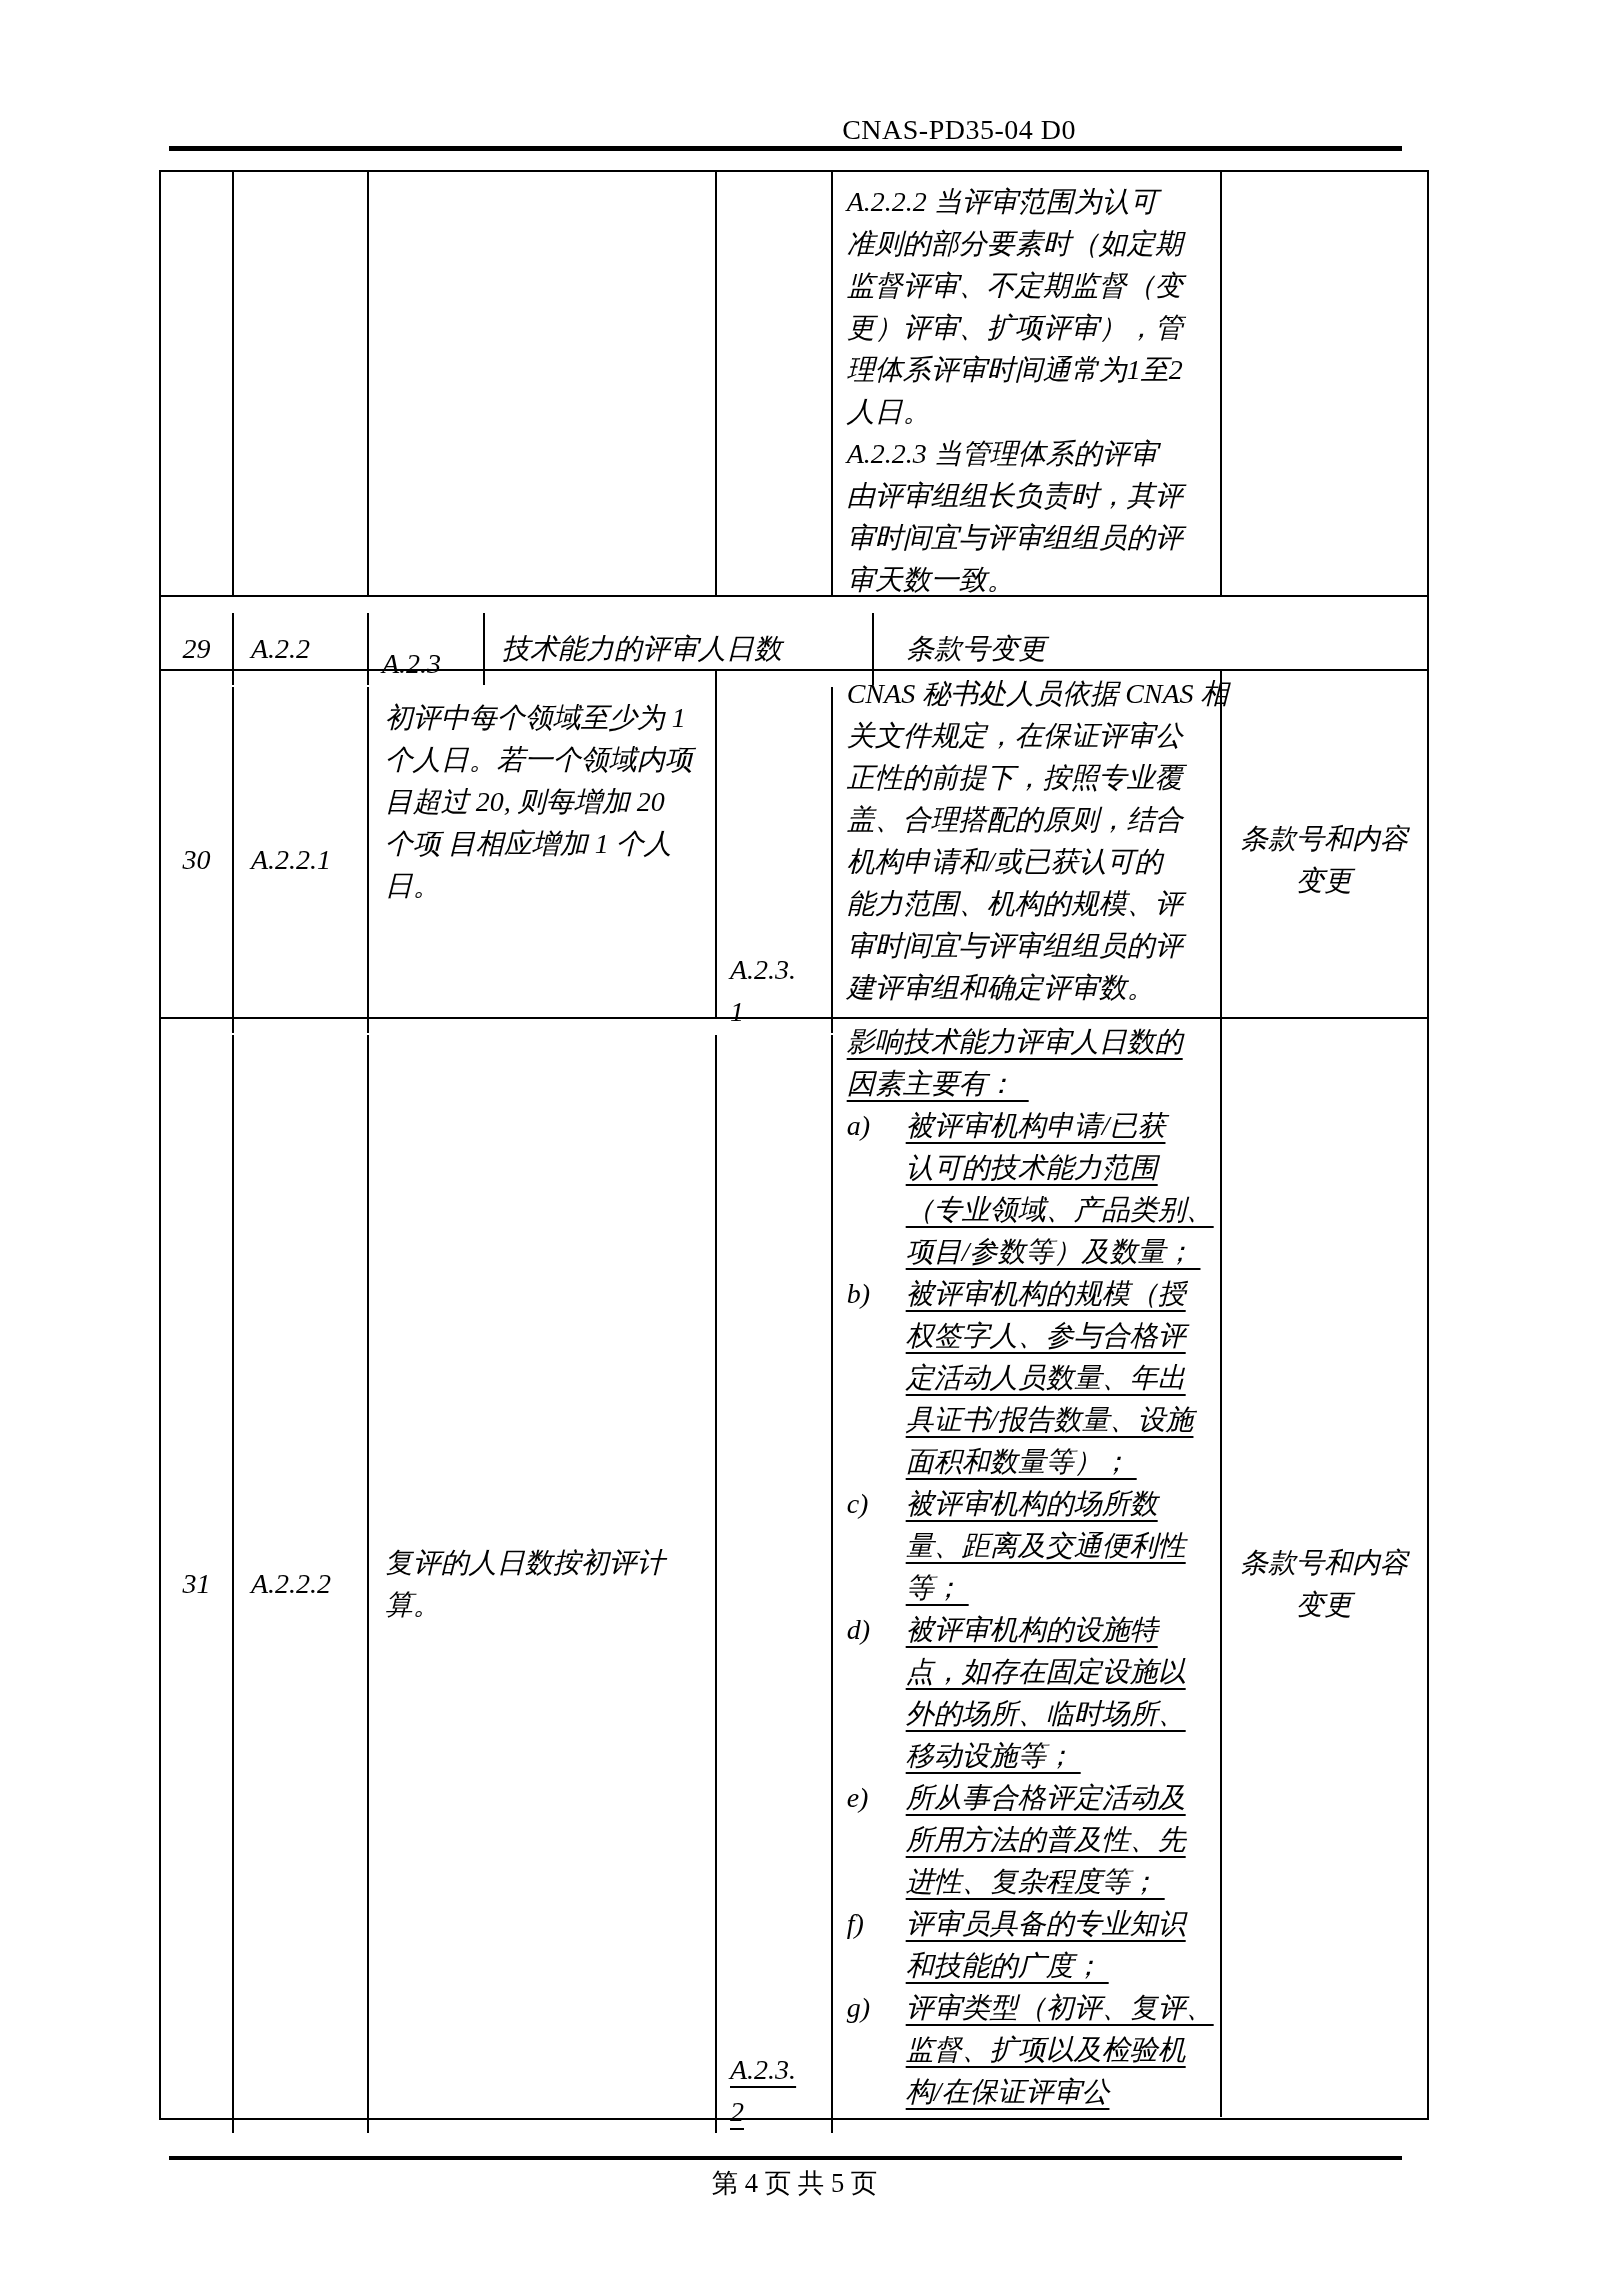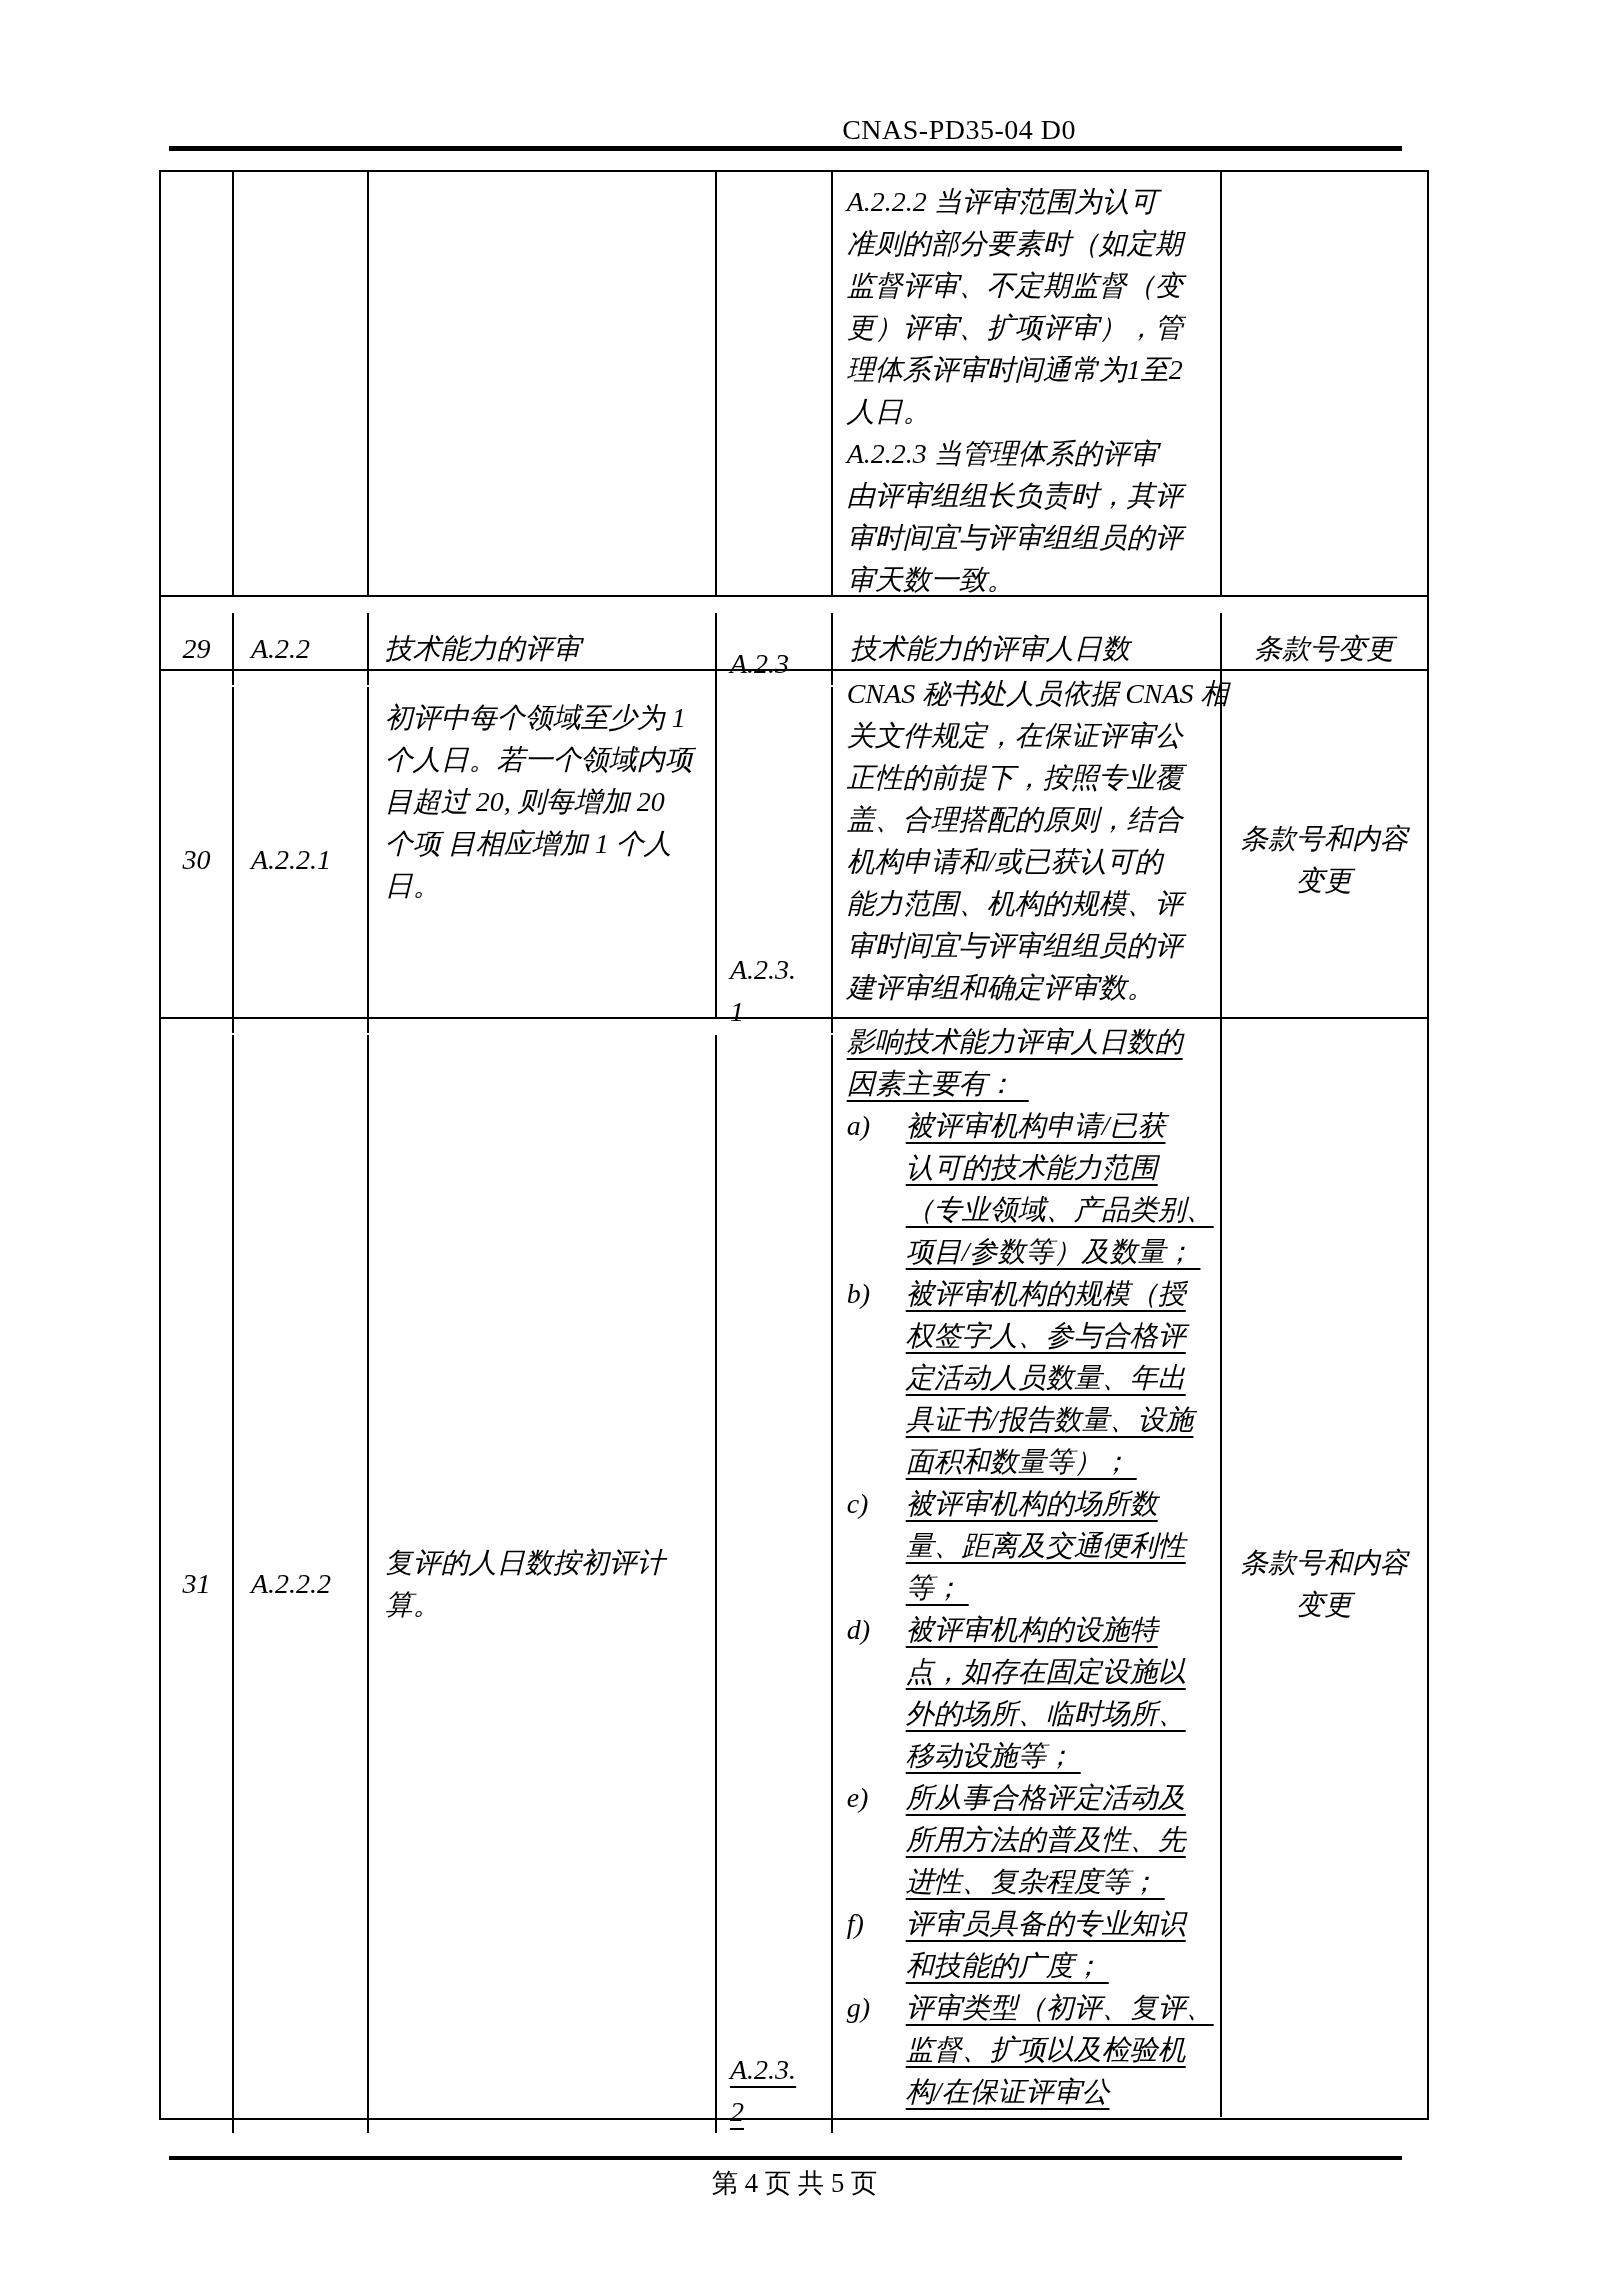--- a/index.html
+++ b/index.html
@@ -122,23 +122,20 @@
       <div class="cell c6"></div>
     </div>
 
     <div class="row r29">
       <div class="cell c1 vc hc">
         <span>29</span>
       </div>
       <div class="cell c2 vc pl14">
         <span>A.2.2</span>
       </div>
-      <div class="cell c3 vc pl16">
-        <span>技术能力的评审</span>
-      </div>
       <div class="cell c4 vc pl18">
         <span>A.2.3</span>
       </div>
       <div class="cell c5 vc pl14">
         <span>技术能力的评审人日数</span>
       </div>
       <div class="cell c6 vc hc">
         <span>条款号变更</span>
       </div>
     </div>

